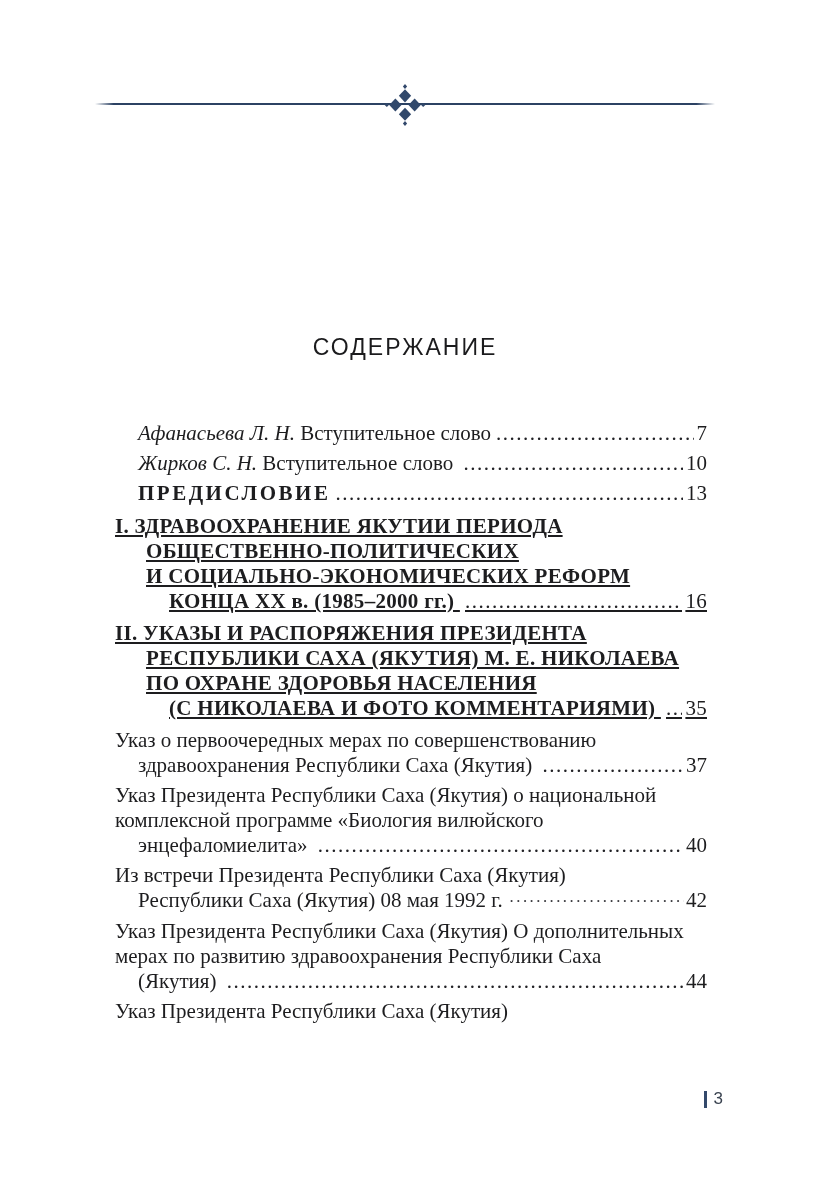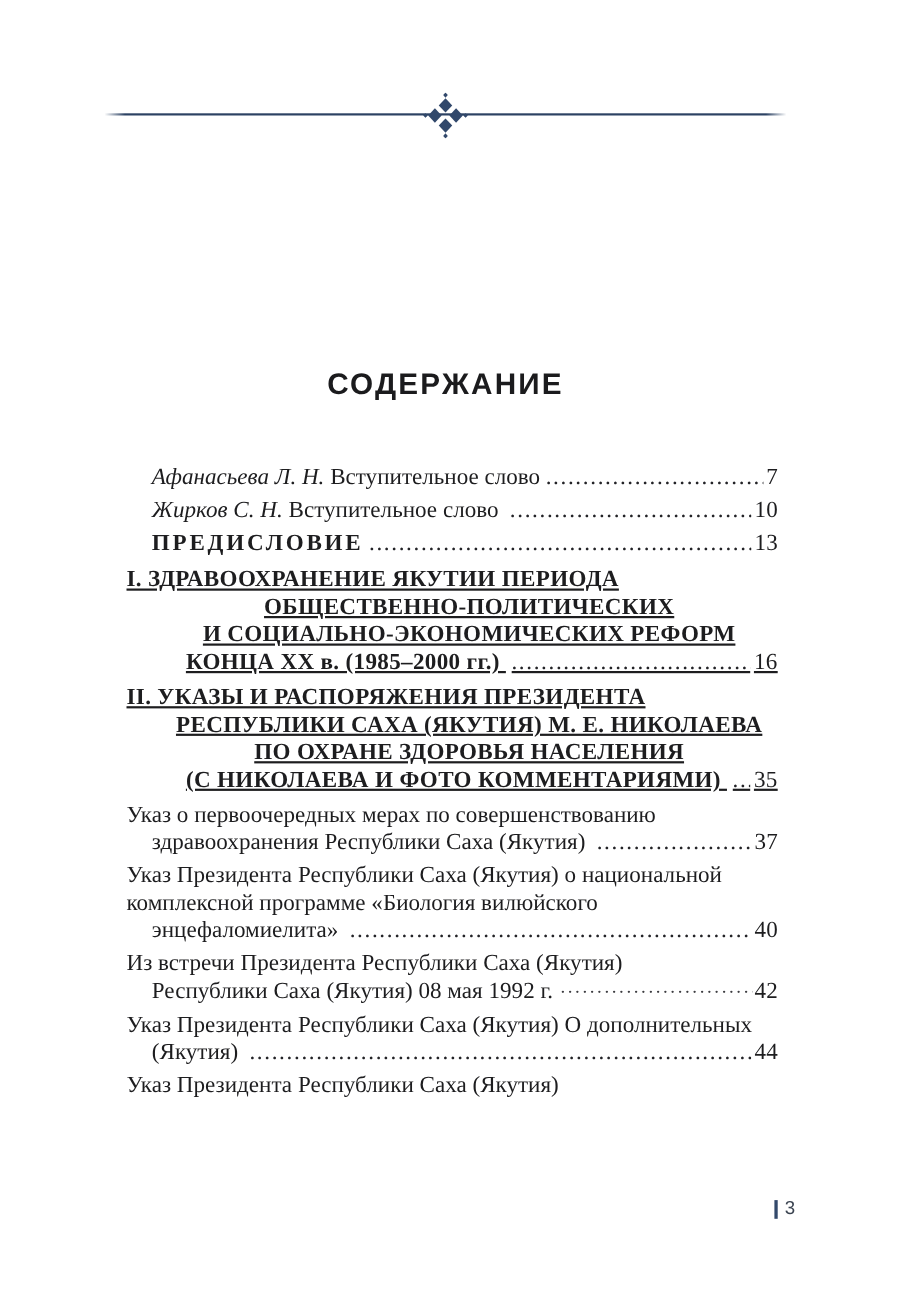--- a/index.html
+++ b/index.html
@@ -24,38 +24,38 @@
   .ornament{
     position:absolute; left:50%; top:0; transform:translateX(-50%);
     width:42px; height:42px;
   }
 
   
   .page-title{
     position:absolute; top:334px; left:95px; width:620px;
     text-align:center;
     font-family:"Liberation Sans", sans-serif;
-    font-size:27px; font-weight:bold; letter-spacing:2px;
+    font-size:23px; font-weight:normal; letter-spacing:2px;
     color:#1b1b1d;
   }
 
   
   .toc{
     position:absolute; top:421px; left:115px; width:592px;
     font-size:21px; line-height:25px;
   }
   .entry{ margin-bottom:5px; }
   .entry.sec{ margin-top:7px; margin-bottom:7px; }
   .entry.heading{ margin-top:4px; margin-bottom:8px; }
   .flexline{ display:flex; align-items:baseline;margin-left:23px; }
   .it{ font-style:italic; white-space:pre; }
   .bold{ font-weight:bold; }
   .caps-spaced{ letter-spacing:2.5px; }
   .sec .tline{ letter-spacing:0.3px;text-decoration:underline; }
-  .indent{ padding-left:31px;text-align:center; }
+  .indent{ padding-left:31px; }
   .txt{ white-space:pre; }
   .leader{
     flex:1 1 auto; min-width:12px; overflow:hidden; white-space:nowrap;
     letter-spacing:1.5px; margin:0 3px 0 5px; color:#222226;
     font-weight:normal;
   }
   .leader-mid{
     flex:1 1 auto; min-width:12px; overflow:hidden; white-space:nowrap;
     letter-spacing:1px; margin:0 2px 0 6px; color:#3c3c40;
     font-size:17px;
@@ -168,20 +168,21 @@
     <div>Из встречи Президента Республики Саха (Якутия)</div>
     <div class="flexline">
       <span class="txt">Республики Саха (Якутия) 08 мая 1992 г.</span>
       <span class="leader-mid">································································································································································</span>
       <span class="pg">42</span>
     </div>
   </div>
 
   <div class="entry">
     <div>Указ Президента Республики Саха (Якутия) О дополнительных</div>
+    <div>мерах по развитию здравоохранения Республики Саха</div>
     <div class="flexline">
       <span class="txt">(Якутия) </span>
       <span class="leader">................................................................................................................................................................</span>
       <span class="pg">44</span>
     </div>
   </div>
 
   <div class="entry">
     <div>Указ Президента Республики Саха (Якутия)</div>
   </div>

